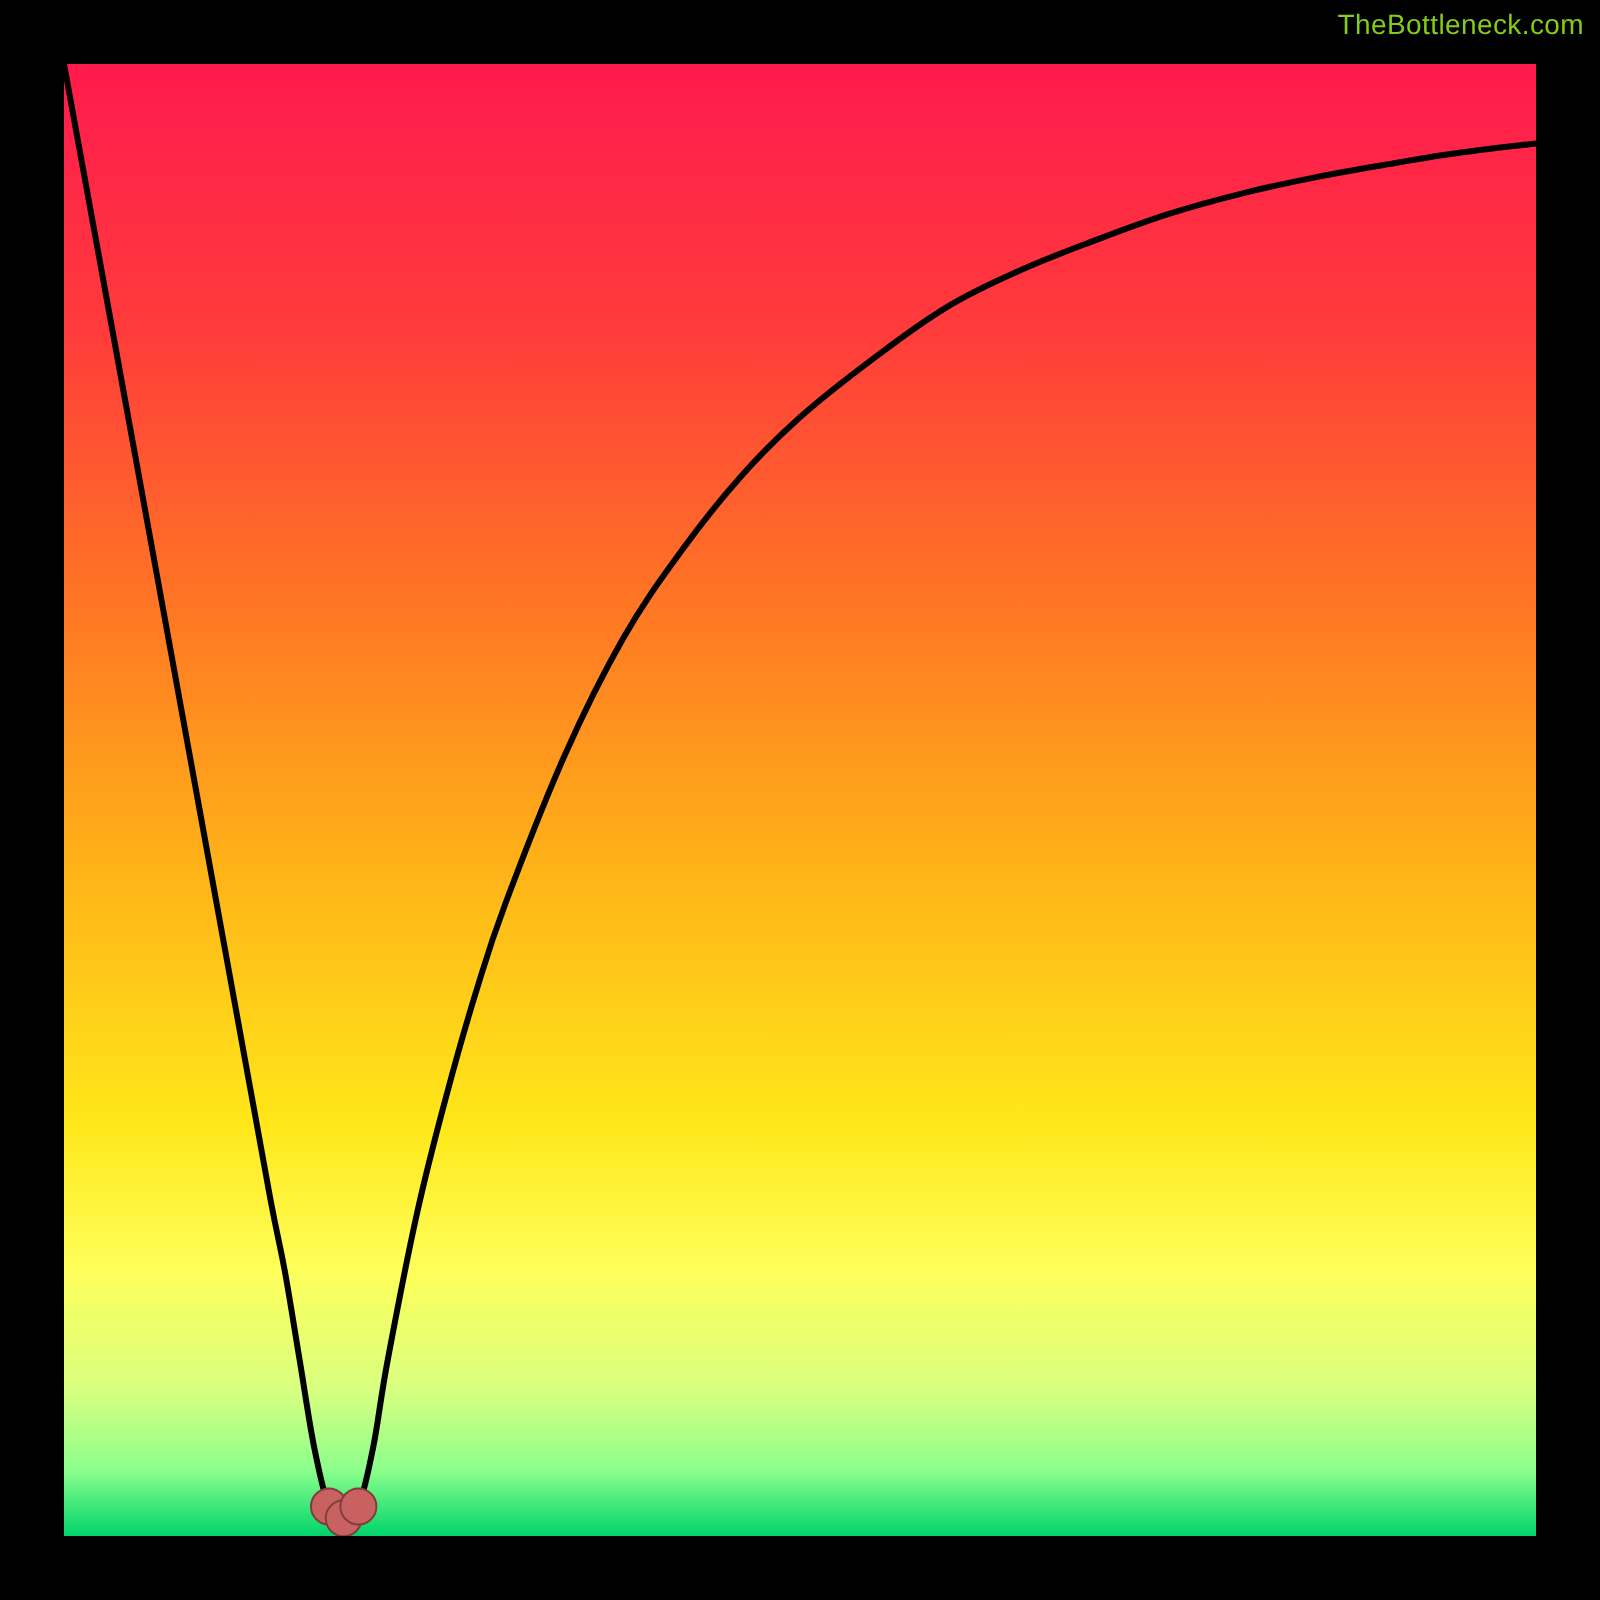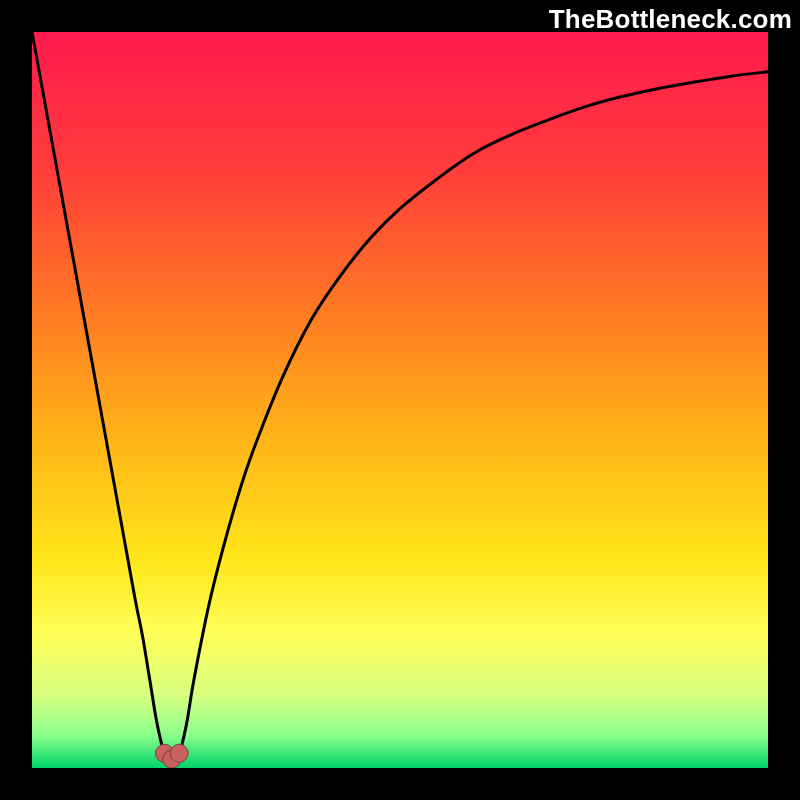--- a/index.html
+++ b/index.html
@@ -27,24 +27,24 @@
   }
   .plot svg {
     display: block;
     width: 736px;
     height: 736px;
   }
   .watermark {
     position: absolute;
     top: 4px;
     right: 8px;
-    color: #ffffff;
-    font-size: 26px;
+    color: #84cc16;
+    font-size: 14px;
     letter-spacing: 0.2px;
-    font-weight: 700;
+    font-weight: 400;
     user-select: none;
   }
 </style>
 </head>
 <body>
 
 <div class="frame">
 
   <div class="watermark">TheBottleneck.com</div>
 

